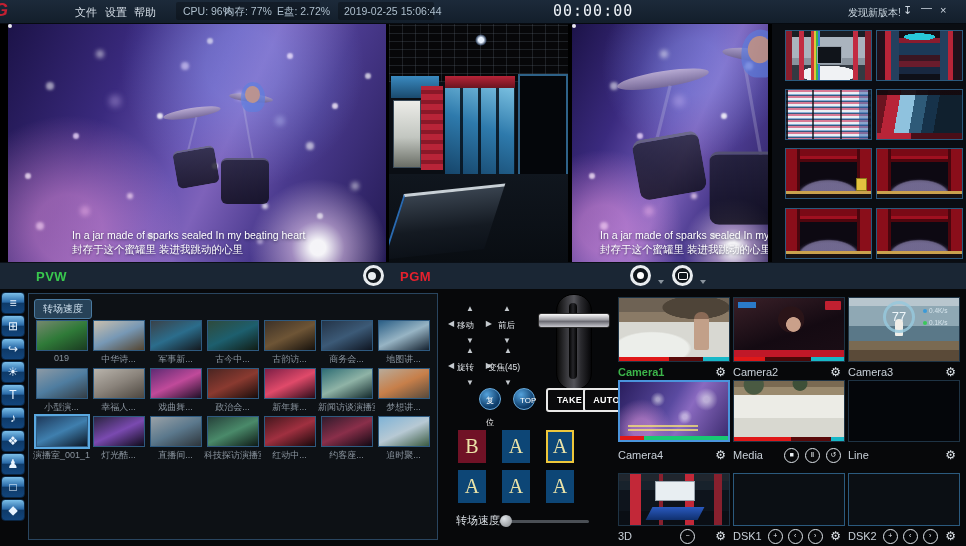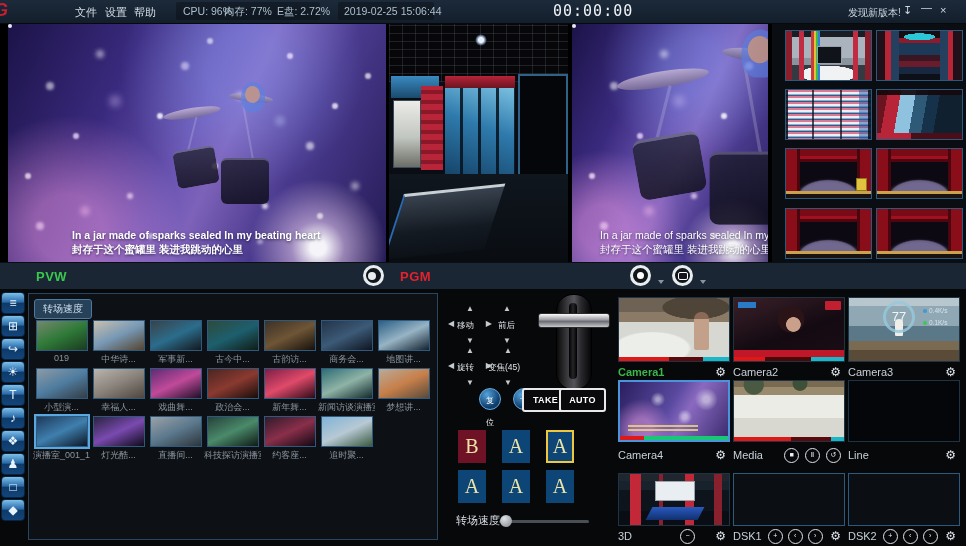--- a/index.html
+++ b/index.html
@@ -14,21 +14,21 @@
   .stat{position:absolute;top:5px;font-size:10.5px;color:#aebfcd;white-space:nowrap;}
   .st0{left:183px}.st1{left:224px}.st2{left:277px}
   .datebox{position:absolute;left:338px;top:2px;width:96px;height:18px;background:rgba(0,0,0,.28);border-radius:2px;}
   .datetime{position:absolute;left:344px;top:5px;font-size:10.5px;color:#aebfcd;white-space:nowrap;}
   .timer{position:absolute;left:553px;top:2px;font-family:"DejaVu Sans Mono",monospace;font-size:15px;color:#eef3f8;letter-spacing:1px;}
   .update{position:absolute;left:848px;top:6px;font-size:10px;color:#c8d4de;}
   .winbtn{position:absolute;top:4px;font-size:11px;color:#cfd8e2;cursor:default;}
   .wb0{left:903px}.wb1{left:921px;top:1px}.wb2{left:940px}
   
   .monitors{position:absolute;left:0;top:24px;width:966px;height:238px;background:#000;}
-  .pvw-view{position:absolute;left:8px;top:0;width:378px;height:238px;overflow:hidden;font-weight:bold;}
+  .pvw-view{position:absolute;left:8px;top:0;width:378px;height:238px;overflow:hidden;}
   .pgm-view{position:absolute;left:572px;top:0;width:196px;height:238px;overflow:hidden;}
   .concert{background:
     radial-gradient(circle at 82% 94%, rgba(255,255,255,.95) 0 2%, rgba(255,225,255,.5) 7%, transparent 18%),
     radial-gradient(circle at 16% 86%, rgba(238,150,225,.5) 0 9%, transparent 30%),
     radial-gradient(circle at 62% 18%, rgba(140,165,255,.35) 0 12%, transparent 40%),
     linear-gradient(115deg,#1c1348 0%,#3a2a7e 28%,#6a55b2 48%,#7e62ba 56%,#4a3a8e 72%,#241a54 100%);}
   .dots{position:absolute;left:0;top:0;width:4px;height:4px;border-radius:50%;background:rgba(255,255,255,.9);
     box-shadow:18px 150px 2px 1px rgba(255,240,255,.75),40px 60px 3px 2px rgba(255,255,255,.55),66px 110px 2px 1px rgba(240,220,255,.8),90px 28px 4px 2px rgba(255,255,255,.5),120px 170px 3px 1px rgba(255,230,250,.7),150px 90px 2px 1px rgba(255,255,255,.85),175px 40px 3px 2px rgba(230,220,255,.6),205px 140px 2px 1px rgba(255,255,255,.7),230px 70px 4px 2px rgba(255,240,255,.5),255px 180px 3px 1px rgba(255,255,255,.75),280px 30px 2px 1px rgba(240,230,255,.8),300px 120px 3px 2px rgba(255,255,255,.6),325px 80px 2px 1px rgba(255,245,255,.8),345px 160px 4px 2px rgba(255,255,255,.5),358px 50px 2px 1px rgba(255,255,255,.7),30px 200px 3px 2px rgba(255,220,250,.6),140px 210px 2px 1px rgba(255,255,255,.6),250px 215px 3px 1px rgba(240,230,255,.55),310px 190px 2px 1px rgba(255,255,255,.65),75px 185px 5px 3px rgba(250,190,240,.45),200px 15px 2px 1px rgba(255,255,255,.6),105px 75px 6px 4px rgba(220,200,255,.35),270px 95px 5px 3px rgba(200,210,255,.35);}
   .kit{position:absolute;left:50%;top:26%;width:130px;height:150px;margin-left:-40px;opacity:.8;}
   .kit .cym1{position:absolute;left:6px;top:22px;width:58px;height:10px;border-radius:50%;background:linear-gradient(180deg,#cbbcd8,#7a6c92);transform:rotate(-9deg);}
@@ -119,21 +119,21 @@
   .dpad{position:absolute;width:44px;height:40px;}
   .p-move{left:448px;top:16px}.p-rot{left:448px;top:58px}
   .vpad{position:absolute;width:40px;height:40px;}
   .p-fwd{left:489px;top:16px}.p-zoom{left:486px;top:58px}
   .tbar{position:absolute;left:538px;top:5px;width:70px;height:96px;}
   .tbody{position:absolute;left:18px;top:0;width:34px;height:94px;border-radius:17px;background:linear-gradient(90deg,#0a0a0a,#3a3a3e 30%,#54545a 50%,#2a2a2e 70%,#060608);border:1px solid #000;}
   .tslot{position:absolute;left:31px;top:9px;width:8px;height:76px;border-radius:4px;background:linear-gradient(90deg,#000,#26262a 50%,#000);}
   .thandle{position:absolute;left:0;top:19px;width:70px;height:13px;border-radius:3px;background:linear-gradient(180deg,#fbfbfb,#9a9aa0 46%,#6a6a72 56%,#c9c9cf);border:1px solid #2a2a2a;}
   .rbtn{position:absolute;width:22px;height:22px;border-radius:50%;background:radial-gradient(circle at 35% 28%,#54a2dc,#10406e 65%,#0a2a4e);border:1px solid #66aadd;color:#fff;font-size:8px;line-height:22px;text-align:center;margin-left:24px;}
   .b-reset{left:455px;top:99px}.b-top{left:489px;top:99px}
-  .sqbtn{position:absolute;width:31px;height:18px;background:#0a0a0c;border:2px solid #e9e9e9;border-radius:3px;color:#fff;font-size:9px;font-weight:bold;text-align:center;line-height:18px;letter-spacing:.3px;box-sizing:content-box;}
+  .sqbtn{position:absolute;width:31px;height:18px;background:#0a0a0c;border:2px solid #e9e9e9;border-radius:3px;color:#fff;font-size:9px;font-weight:bold;text-align:center;line-height:18px;letter-spacing:.3px;box-sizing:content-box;margin-left:24px;}
   .b-take{left:522px;top:99px}.b-auto{left:559px;top:99px}
   .mxb{position:absolute;width:28px;height:33px;background:#0d4676;color:#ece4a8;font-family:"Liberation Serif",serif;font-size:20px;text-align:center;line-height:33px;box-sizing:border-box;}
   .mxb.red{background:#701226;}
   .mxb.sel{border:2px solid #edc73c;line-height:29px;}
   .mx00{left:458px;top:141px}.mx01{left:502px;top:141px}.mx02{left:546px;top:141px}
   .mx10{left:458px;top:181px}.mx11{left:502px;top:181px}.mx12{left:546px;top:181px}
   .spdlbl{position:absolute;left:456px;top:224px;color:#d8dde2;font-size:11px;}
   .spdtrack{position:absolute;left:499px;top:231px;width:90px;height:3px;background:#4a4f55;border-radius:2px;}
   .spdknob{position:absolute;left:500px;top:226px;width:12px;height:12px;border-radius:50%;background:radial-gradient(circle at 35% 30%,#dfe3e7,#808488);}
   
@@ -366,20 +366,24 @@
           </div>
         <div class="bitem">
             <div class="bthumb" style="background: linear-gradient(155deg, rgb(154, 162, 168), rgb(91, 120, 140), rgb(45, 52, 58));"></div>
             <div class="blabel">直播间...</div>
           </div>
         <div class="bitem">
             <div class="bthumb" style="background: linear-gradient(155deg, rgb(38, 65, 58), rgb(74, 138, 106), rgb(14, 26, 22));"></div>
             <div class="blabel">科技探访演播室</div>
           </div>
         <div class="bitem">
+            <div class="bthumb" style="background: linear-gradient(155deg, rgb(68, 23, 29), rgb(160, 48, 64), rgb(22, 7, 9));"></div>
+            <div class="blabel">红动中...</div>
+          </div>
+        <div class="bitem">
             <div class="bthumb" style="background: linear-gradient(155deg, rgb(48, 27, 44), rgb(138, 47, 74), rgb(16, 8, 18));"></div>
             <div class="blabel">约客座...</div>
           </div>
         <div class="bitem">
             <div class="bthumb" style="background: linear-gradient(155deg, rgb(127, 179, 214), rgb(183, 201, 212), rgb(58, 90, 64));"></div>
             <div class="blabel">追时聚...</div>
           </div>
       </div>
     </div>
 

